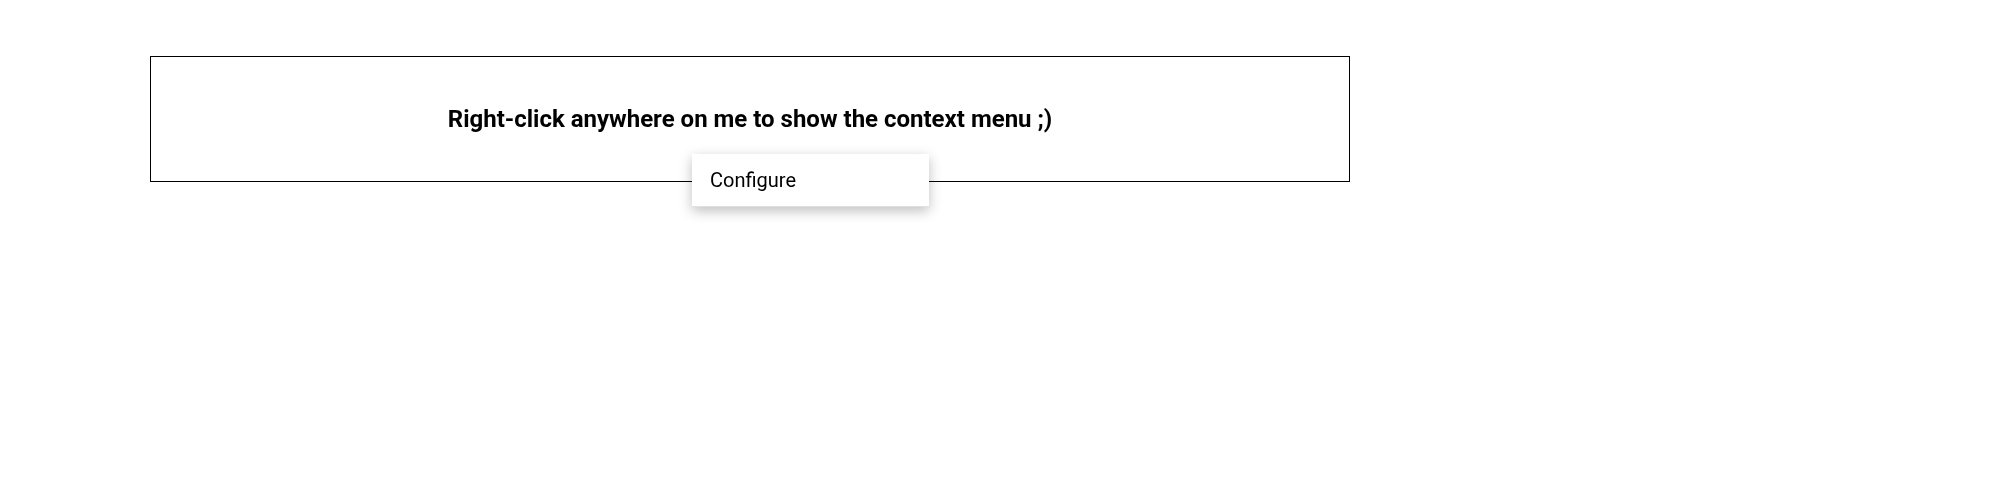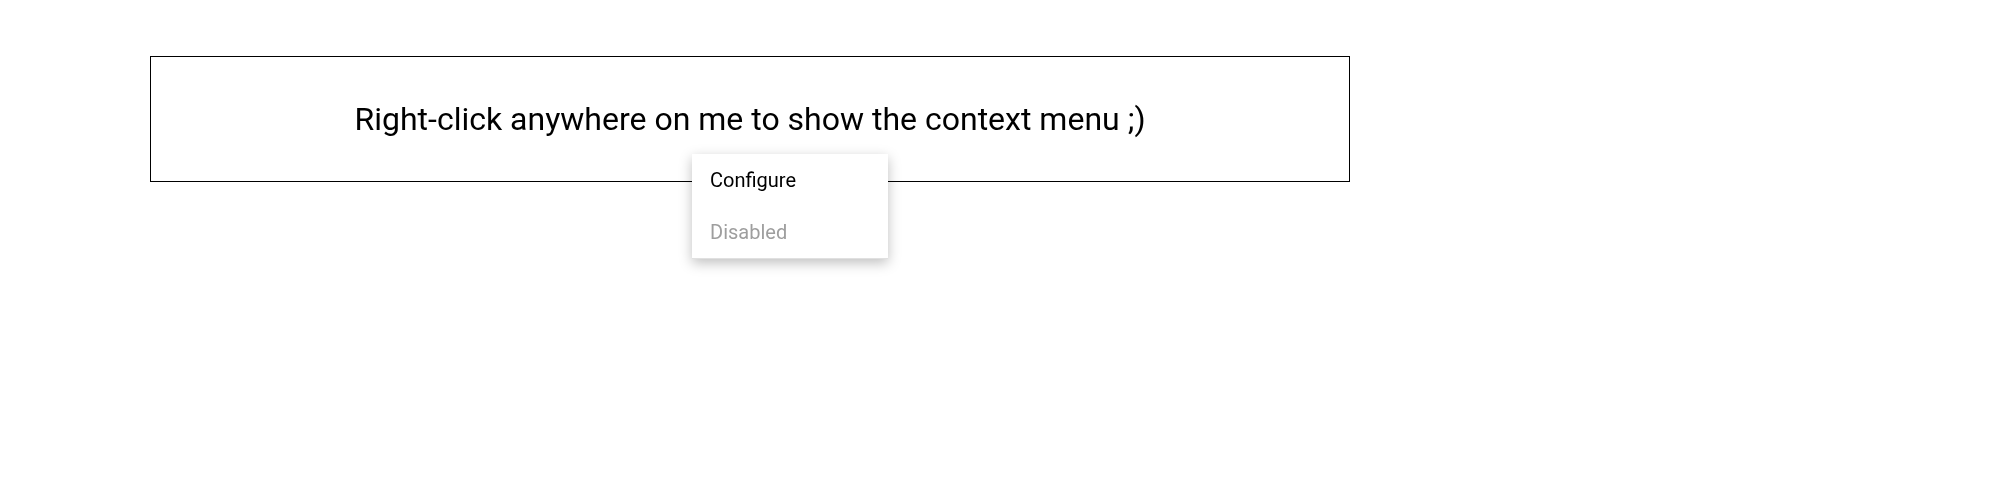--- a/index.html
+++ b/index.html
@@ -19,29 +19,29 @@
       left: 150px;
       top: 56px;
       width: 1200px;
       height: 126px;
       border: 1px solid #000;
       display: flex;
       align-items: center;
       justify-content: center;
     }
     .instruction-text {
-      font-size: 32px;
+      font-size: 24px;
       color: #000;
-      font-weight: 400;
+      font-weight: 700;
     }
     .context-menu {
       position: absolute;
       left: 692px;
       top: 154px;
-      width: 196px;
+      width: 237px;
       background: #fff;
       box-shadow: 0 4px 12px rgba(0,0,0,0.25);
     }
     .menu-item {
       padding: 14px 18px;
       font-size: 20px;
       cursor: pointer;
       color: #000;
     }
     .menu-item.disabled {
@@ -59,15 +59,14 @@
   </style>
 </head>
 <body>
 
 <div class="container">
   <span class="instruction-text">Right-click anywhere on me to show the context menu ;)</span>
 </div>
 
 <div class="context-menu">
   <div class="menu-item">Configure</div>
-  <div class="menu-item disabled">Disabled</div>
   <div class="menu-divider"></div>
 </div>
 
 </body></html>

